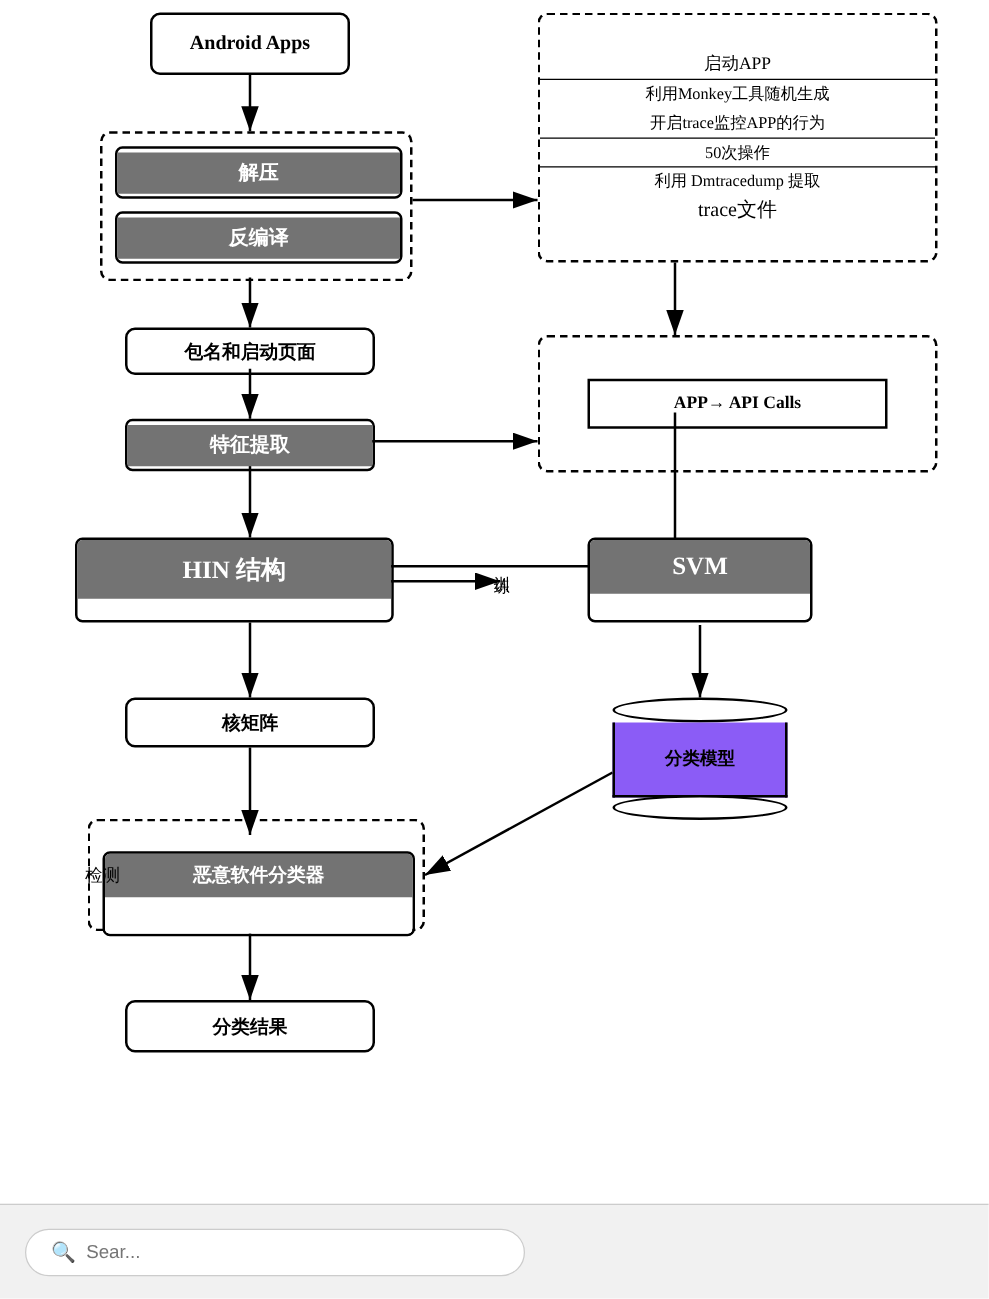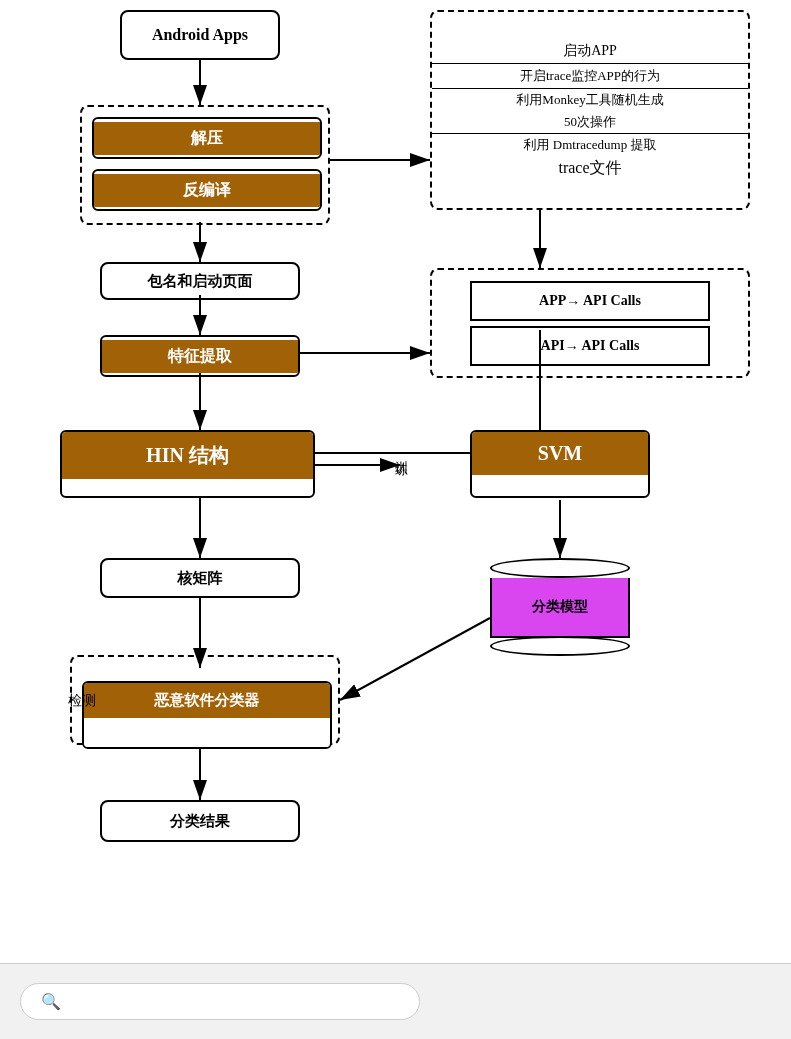--- a/index.html
+++ b/index.html
@@ -44,21 +44,21 @@
 
     
     .box-with-header {
       flex-direction: column;
       border: 2px solid #000;
       border-radius: 6px;
       overflow: hidden;
       padding: 0;
     }
     .box-header {
-      background: #a16207;
+      background: #737373;
       color: #fff;
       width: 100%;
       padding: 6px 4px;
       font-size: 16px;
       font-weight: bold;
       text-align: center;
       flex-shrink: 0;
     }
 
     
@@ -66,21 +66,21 @@
       border: 2px dashed #000;
       border-radius: 8px;
       position: absolute;
     }
 
     
     .cylinder {
       position: absolute;
     }
     .cylinder-body {
-      background: #d946ef;
+      background: #8b5cf6;
       border-left: 2px solid #000;
       border-right: 2px solid #000;
       border-bottom: 2px solid #000;
       display: flex;
       align-items: center;
       justify-content: center;
       font-size: 15px;
       font-weight: bold;
     }
     .cylinder-top {
@@ -166,34 +166,31 @@
     </div>
 
     <div class="box box-with-header" style="left:10px; top:62px; width:230px; height:42px; position:absolute;">
       <div class="box-header">反编译</div>
     </div>
   </div>
 
   <div class="box-dashed" style="left:430px; top:10px; width:320px; height:200px; display:flex; flex-direction:column; justify-content:center; align-items:center; gap:0;">
     <div style="text-align:center; width:100%;">
       <div style="font-size:14px; padding:3px 0; border-bottom:1px solid #000; width:100%;">启动APP</div>
+      <div style="font-size:13px; padding:2px 0; width:100%;">利用Monkey工具随机生成</div>
       <div style="font-size:13px; padding:3px 0; border-bottom:1px solid #000; width:100%;">开启trace监控APP的行为</div>
-      <div style="font-size:13px; padding:2px 0; width:100%;">利用Monkey工具随机生成</div>
       <div style="font-size:13px; padding:2px 0; border-bottom:1px solid #000; width:100%;">50次操作</div>
       <div style="font-size:13px; padding:2px 0; width:100%;">利用 Dmtracedump 提取</div>
       <div style="font-size:16px; padding:2px 0; width:100%;">trace文件</div>
     </div>
   </div>
 
   <div class="box-dashed" style="left:430px; top:268px; width:320px; height:110px; display:flex; flex-direction:column; justify-content:space-around; align-items:center; padding:8px;">
     <div class="box box-rect" style="position:relative; width:240px; height:40px; font-size:14px; font-weight:bold;">
       <span>APP→ API Calls</span>
-    </div>
-    <div class="box box-rect" style="position:relative; width:240px; height:40px; font-size:14px; font-weight:bold;">
-      <span>API→ API Calls</span>
     </div>
   </div>
 
   <div class="box box-rounded" style="left:100px; top:262px; width:200px; height:38px; font-size:15px;">
     <span>包名和启动页面</span>
   </div>
 
   <div class="box box-with-header" style="left:100px; top:335px; width:200px; height:42px; position:absolute;">
     <div class="box-header">特征提取</div>
   </div>
@@ -233,16 +230,17 @@
 
   <div class="label-text" style="left:68px; top:656px; font-size:14px;margin-top:36px;">检测</div>
 
   <div class="label-text" style="left:392px; top:450px; font-size:13px; writing-mode: vertical-rl; text-orientation: mixed; letter-spacing:2px;">
     <span>训练</span>
   </div>
 
   <div style="position:absolute; bottom:0; left:0; width:791px; height:76px; background:#f1f1f1; border-top:1px solid #ccc; display:flex; align-items:center; padding:0 20px;">
     <div style="background:#fff; border:1px solid #ccc; border-radius:20px; padding:8px 20px; width:400px; display:flex; align-items:center;">
       <span style="margin-right:8px; font-size:16px; color:#666;">🔍</span>
+      <input type="text" style="border: none; outline: none; font-size: 15px; width: 100%; background: transparent;" placeholder="Sear...">
     </div>
   </div>
 
 </div>
 
 </body></html>

